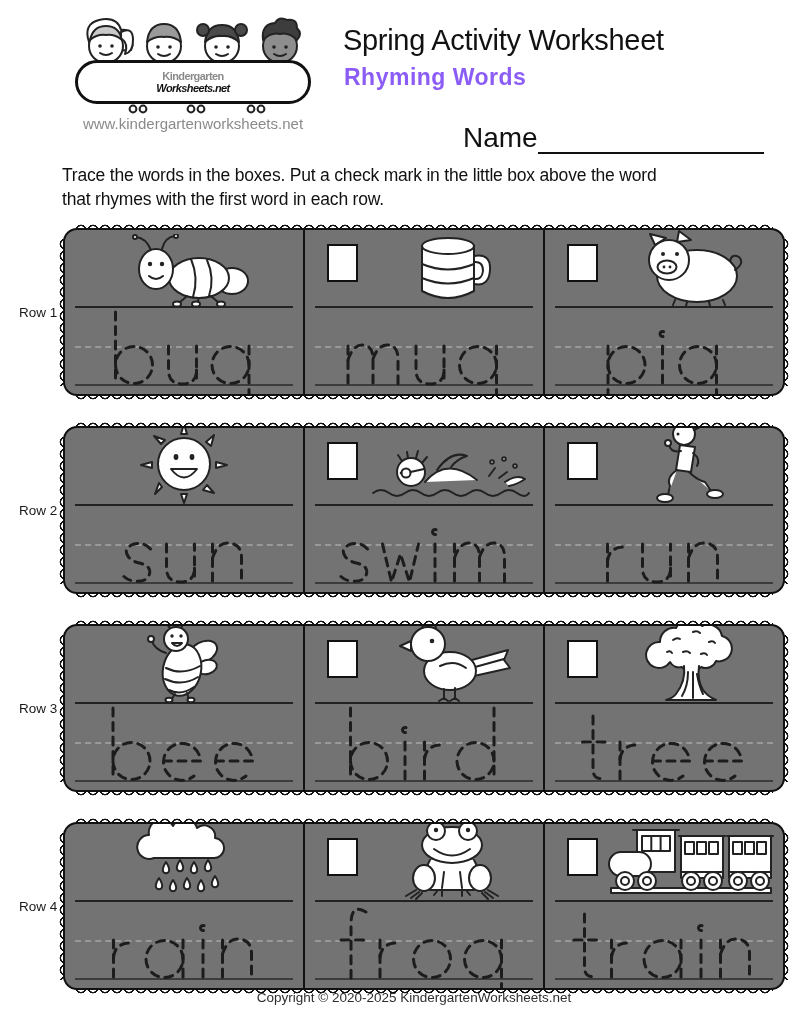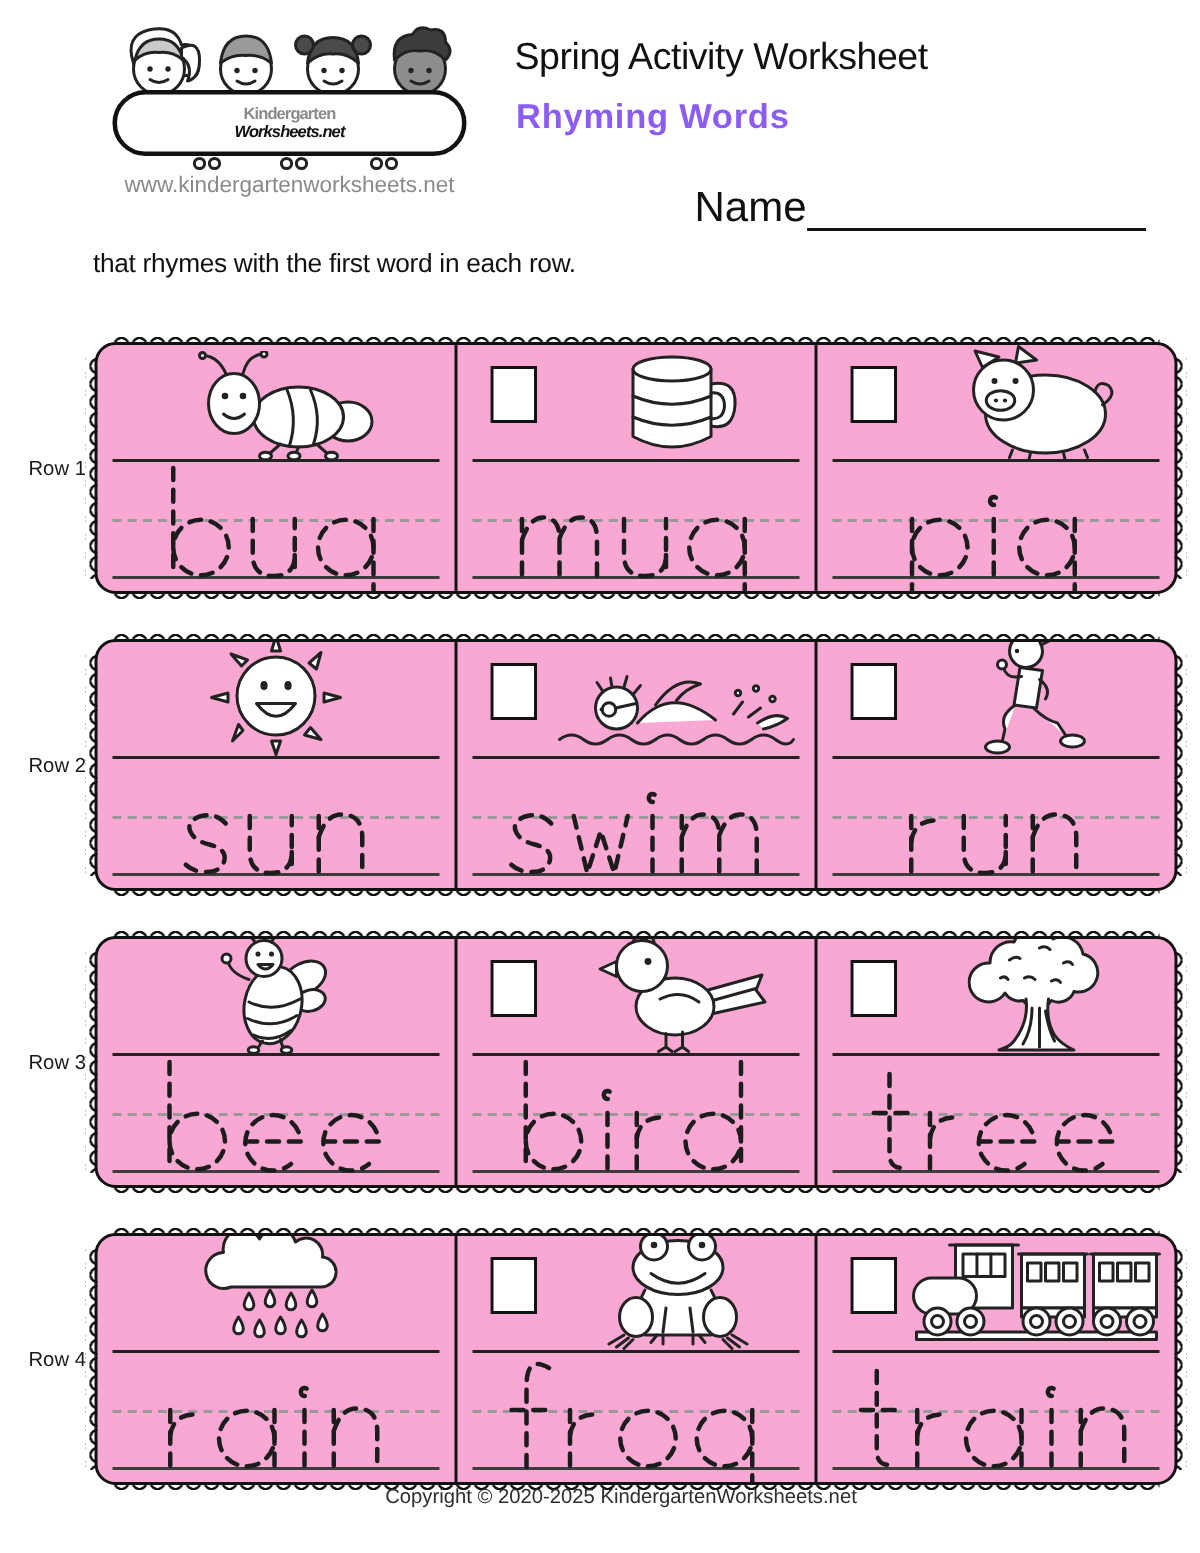--- a/index.html
+++ b/index.html
@@ -10,30 +10,30 @@
   .logo { position:absolute; left:75px; top:12px; width:236px; height:120px; }
   .logo-kids { position:absolute; left:0; top:0; }
   .logo-sign { position:absolute; left:0; top:48px; width:236px; height:44px; background:#fff;
                border:3px solid #111; border-radius:23px; display:flex; align-items:center;
                justify-content:center; font-weight:bold; font-size:11px; letter-spacing:-0.6px; white-space:nowrap;flex-direction:column; }
   .logo-sign .gray { color:#8a8a8a; }
   .logo-sign .black { color:#111;font-style:italic; }
   .logo-url { position:absolute; left:-20px; top:103px; width:276px; text-align:center;
               color:#8a8a8a; font-size:15px; }
 
-  .title { position:absolute; left:343px; top:24px; font-size:25px; letter-spacing:-0.3px; color:#111; }
+  .title { position:absolute; left:343px; top:24px; font-size:29px; letter-spacing:-0.3px; color:#111; }
   .subtitle { position:absolute; left:344px; top:64px; font-size:23px; font-weight:bold; letter-spacing:0.5px; color:#8b5cf6; }
   .name-row { position:absolute; left:463px; top:122px; font-size:28px; color:#111; }
   .name-line { display:inline-block; width:226px; height:28px; border-bottom:2.5px solid #111; vertical-align:bottom; }
 
   .instructions { position:absolute; left:62px; top:163px; width:710px; font-size:17.5px;
                   line-height:24px; letter-spacing:-0.2px; color:#111; }
 
   
-  .row-block { position:absolute; left:63px; width:722px; height:168px; background:#f9a8d4;
+  .row-block { position:absolute; left:63px; width:722px; height:168px; background:#737373;
                border:2px solid #111; border-radius:14px; }
   .row-label { position:absolute; left:-46px; top:50%; transform:translateY(-50%);
                font-size:13.5px; color:#1a1a1a; width:44px; }
 
   
   .sc { position:absolute; pointer-events:none; }
   .sc-t { left:10px; right:10px; top:-8px; height:8px;
     background:radial-gradient(circle at 50% 100%, rgba(0,0,0,0) 3.7px, #111 3.9px, #111 5.3px, rgba(0,0,0,0) 5.6px);
     background-size:12px 8px; background-repeat:repeat-x; background-position:0 0; }
   .sc-b { left:10px; right:10px; bottom:-8px; height:8px;
@@ -124,20 +124,21 @@
         </g>
     </svg>
     <div class="logo-url">www.kindergartenworksheets.net</div>
   </div>
 
   <div class="title">Spring Activity Worksheet</div>
   <div class="subtitle">Rhyming Words</div>
   <div class="name-row"><span>Name</span><span class="name-line"></span></div>
 
   <div class="instructions">
+    <div>Trace the words in the boxes. Put a check mark in the little box above the word</div>
     <div>that rhymes with the first word in each row.</div>
   </div>
 
   <div class="row-block" style="top:228px">
     <div class="sc sc-t"></div>
       <div class="sc sc-b"></div>
     <div class="sc sc-l"></div>
       <div class="sc sc-r"></div>
     <div class="row-label">Row 1</div>
     <div class="cells">

